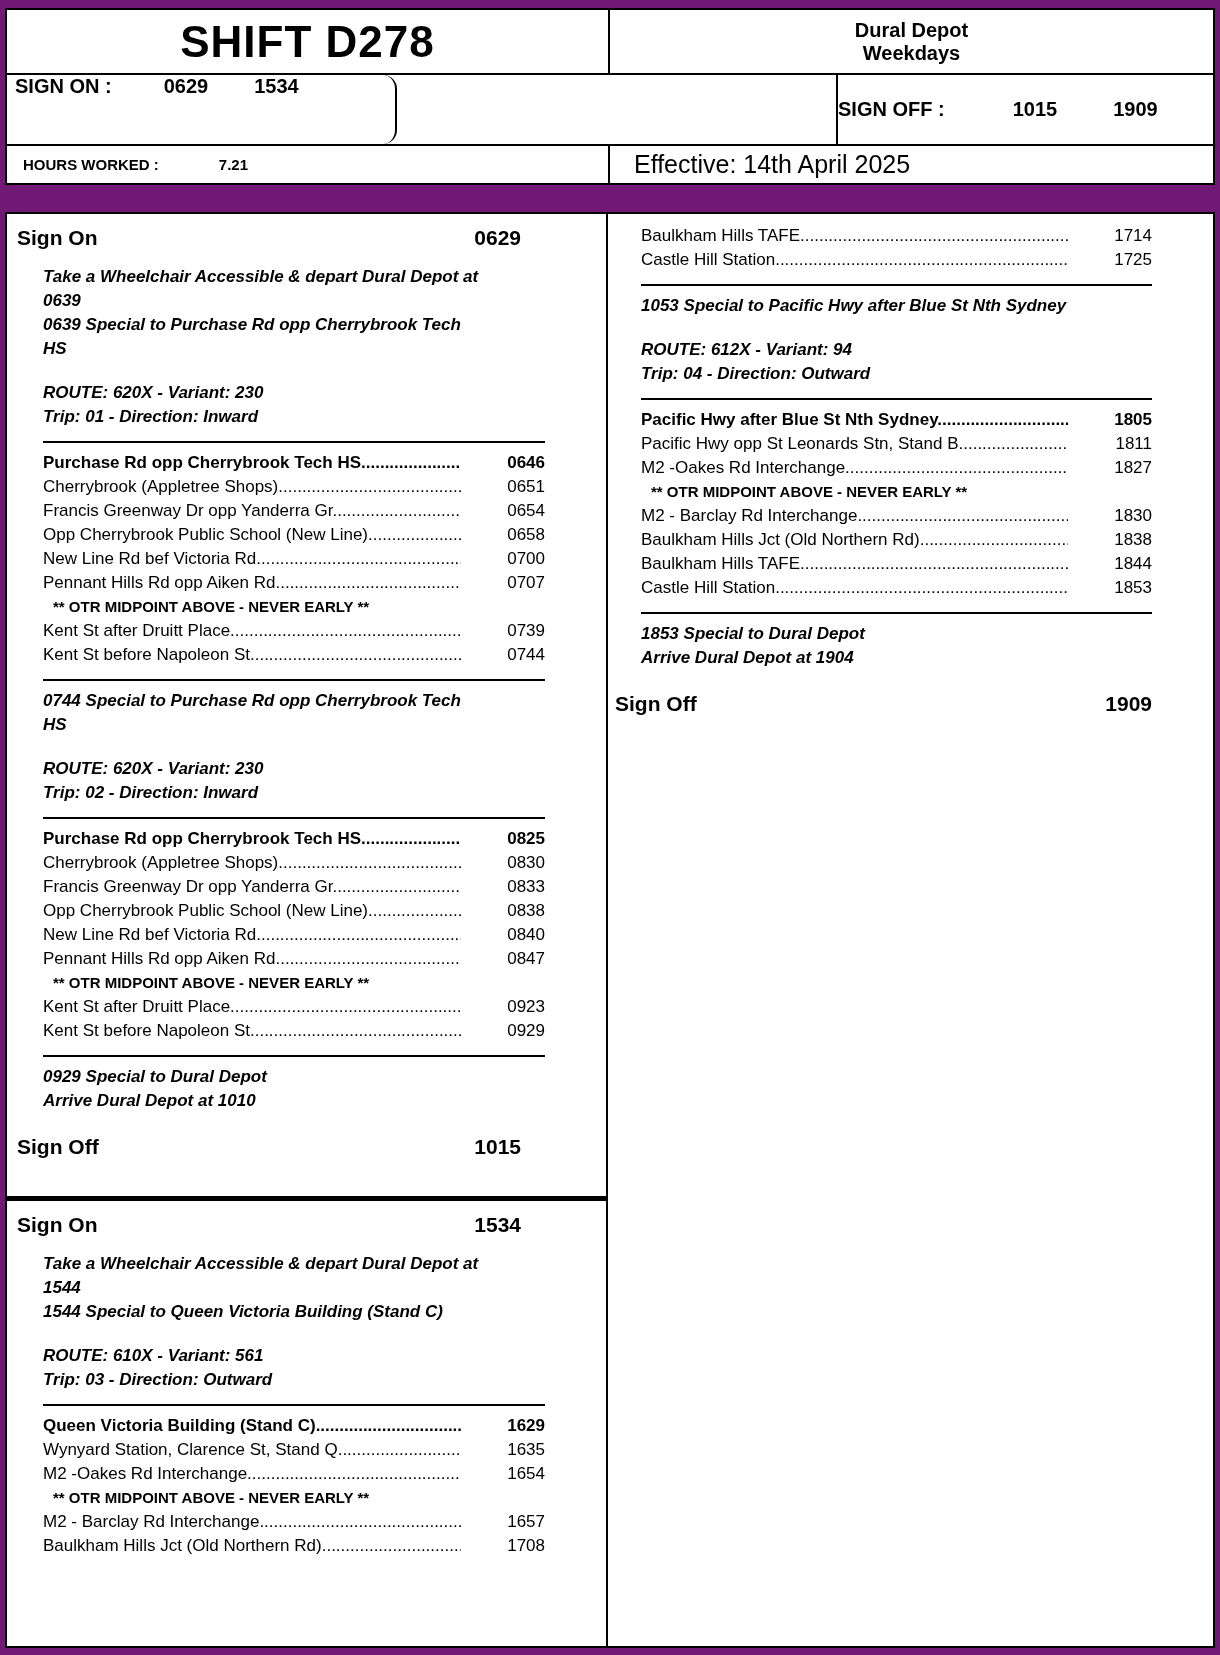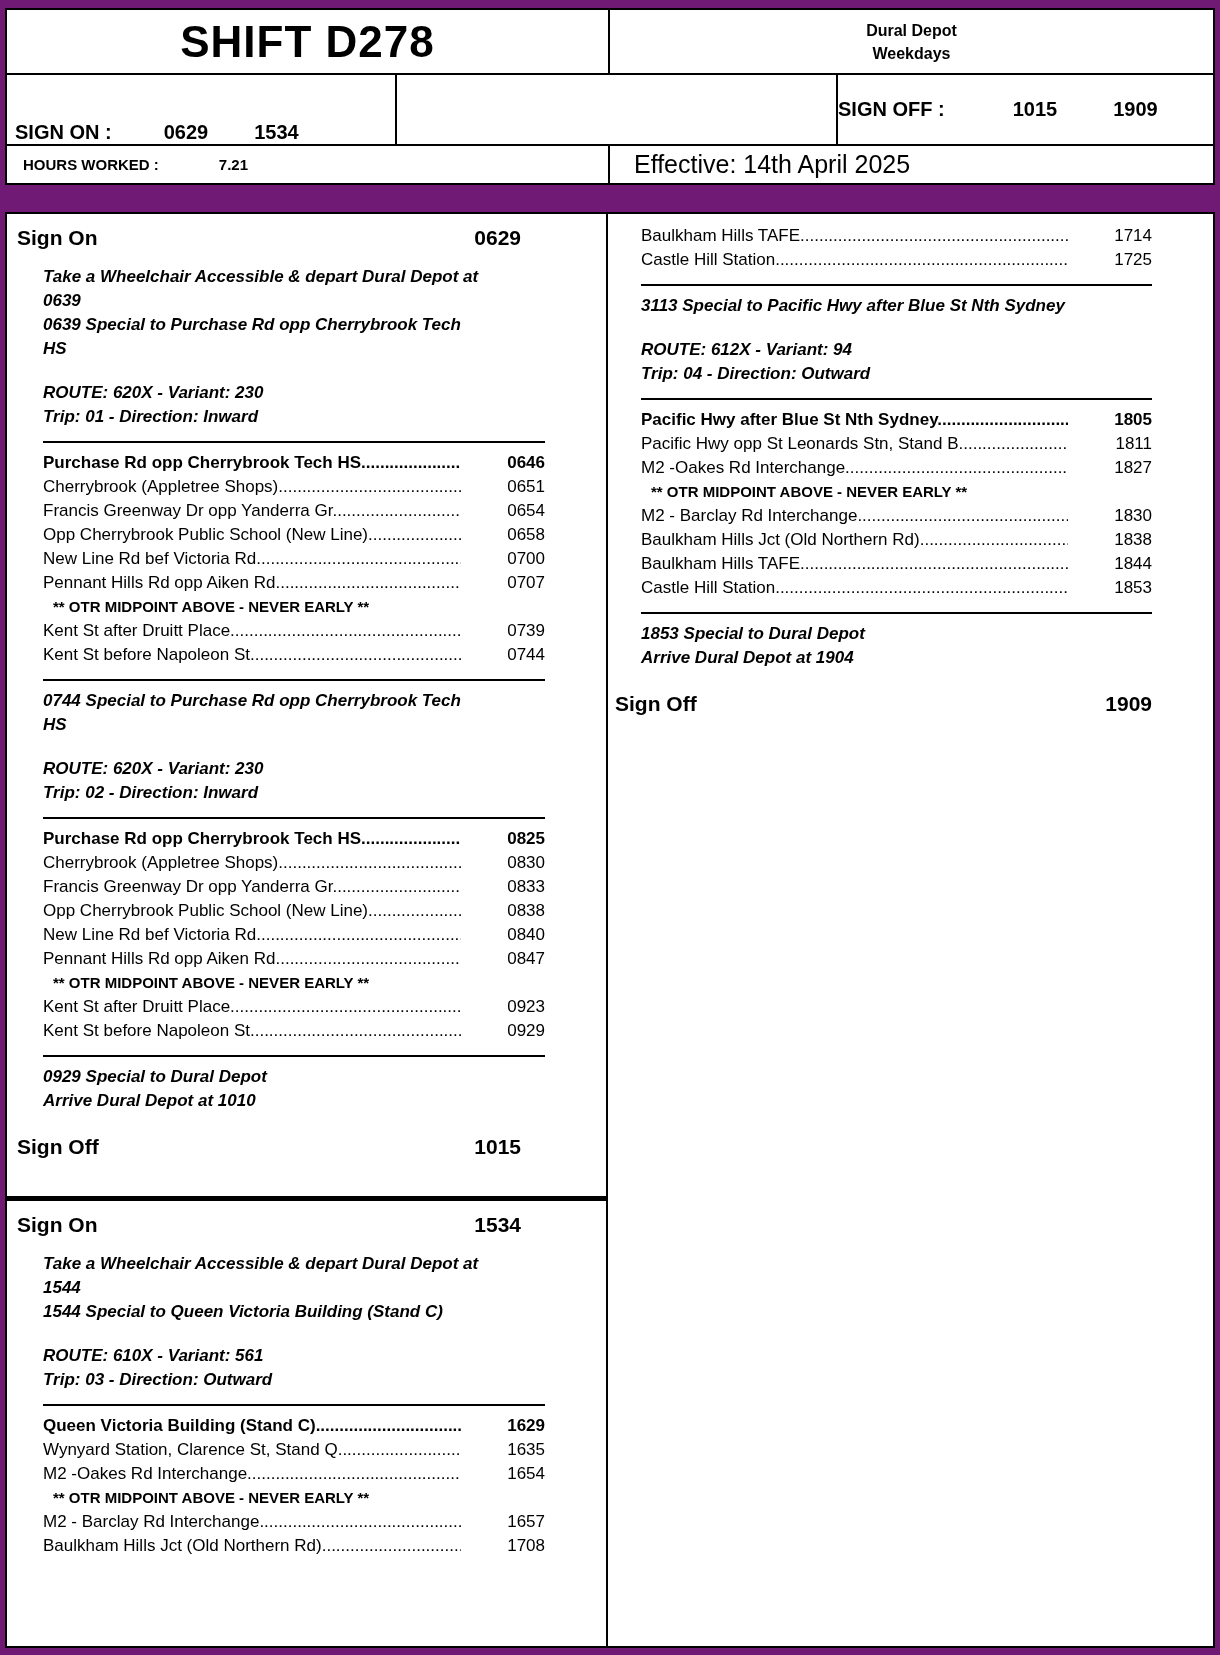--- a/index.html
+++ b/index.html
@@ -12,23 +12,23 @@
          box-sizing:border-box; background:#fff; }
   .hdr-row { display:flex; }
   .hdr-row.r1 { height:63px; border-bottom:2px solid #000; }
   .hdr-row.r2 { height:69px; border-bottom:2px solid #000; }
   .hdr-row.r3 { height:37px; }
   .cell { box-sizing:border-box; }
   .bR { border-right:2px solid #000; }
   .c-title { width:603px; display:flex; align-items:center; justify-content:center;
              font-size:44px; font-weight:bold; letter-spacing:1px; }
   .c-depot { flex:1; display:flex; flex-direction:column; align-items:center; justify-content:center;
-             font-size:16px; font-weight:bold; line-height:23px; }
-  .c-signon { width:390px; display:flex; align-items:flex-end; font-size:20px; font-weight:bold;
-              padding-left:8px; }
+             font-size:20px; font-weight:bold; line-height:23px; }
+  .c-signon { width:390px; display:flex; align-items:flex-start; font-size:20px; font-weight:bold;
+              padding-left:8px;border-radius:14px; }
   .c-signon .t1 { margin-left:52px; } .c-signon .t2 { margin-left:46px; }
   .c-mid { width:441px; }
   .c-signoff { flex:1; display:flex; align-items:center; font-size:20px; font-weight:bold;
                padding-left:0; }
   .c-signoff .t1 { margin-left:68px; } .c-signoff .t2 { margin-left:56px; }
   .c-hours { width:603px; display:flex; align-items:center; font-size:15px; font-weight:bold;
              padding-left:16px; }
   .c-hours .hv { margin-left:60px; font-size:15px; }
   .c-eff { flex:1; display:flex; align-items:center; font-size:25px; font-weight:normal;
            padding-left:24px; }
@@ -256,21 +256,21 @@
               <span class="stop-name">Baulkham Hills TAFE................................................................</span>
               <span class="stop-time">1714</span>
             </div>
             <div class="stop-row">
               <span class="stop-name">Castle Hill Station................................................................</span>
               <span class="stop-time">1725</span>
             </div>
           </div>
           <div class="blk-rule"></div>
           <div class="blk-para">
-            <div class="para-line">3113 Special to Pacific Hwy after Blue St Nth Sydney</div>
+            <div class="para-line">1053 Special to Pacific Hwy after Blue St Nth Sydney</div>
           </div>
           <div class="blk-route">
             <div class="route-line">ROUTE: 612X - Variant: 94</div>
             <div class="route-line">Trip: 04 - Direction: Outward</div>
           </div>
           <div class="blk-rule"></div>
           <div class="blk-stops">
             <div class="stop-row bold">
               <span class="stop-name">Pacific Hwy after Blue St Nth Sydney................................................................</span>
               <span class="stop-time">1805</span>

